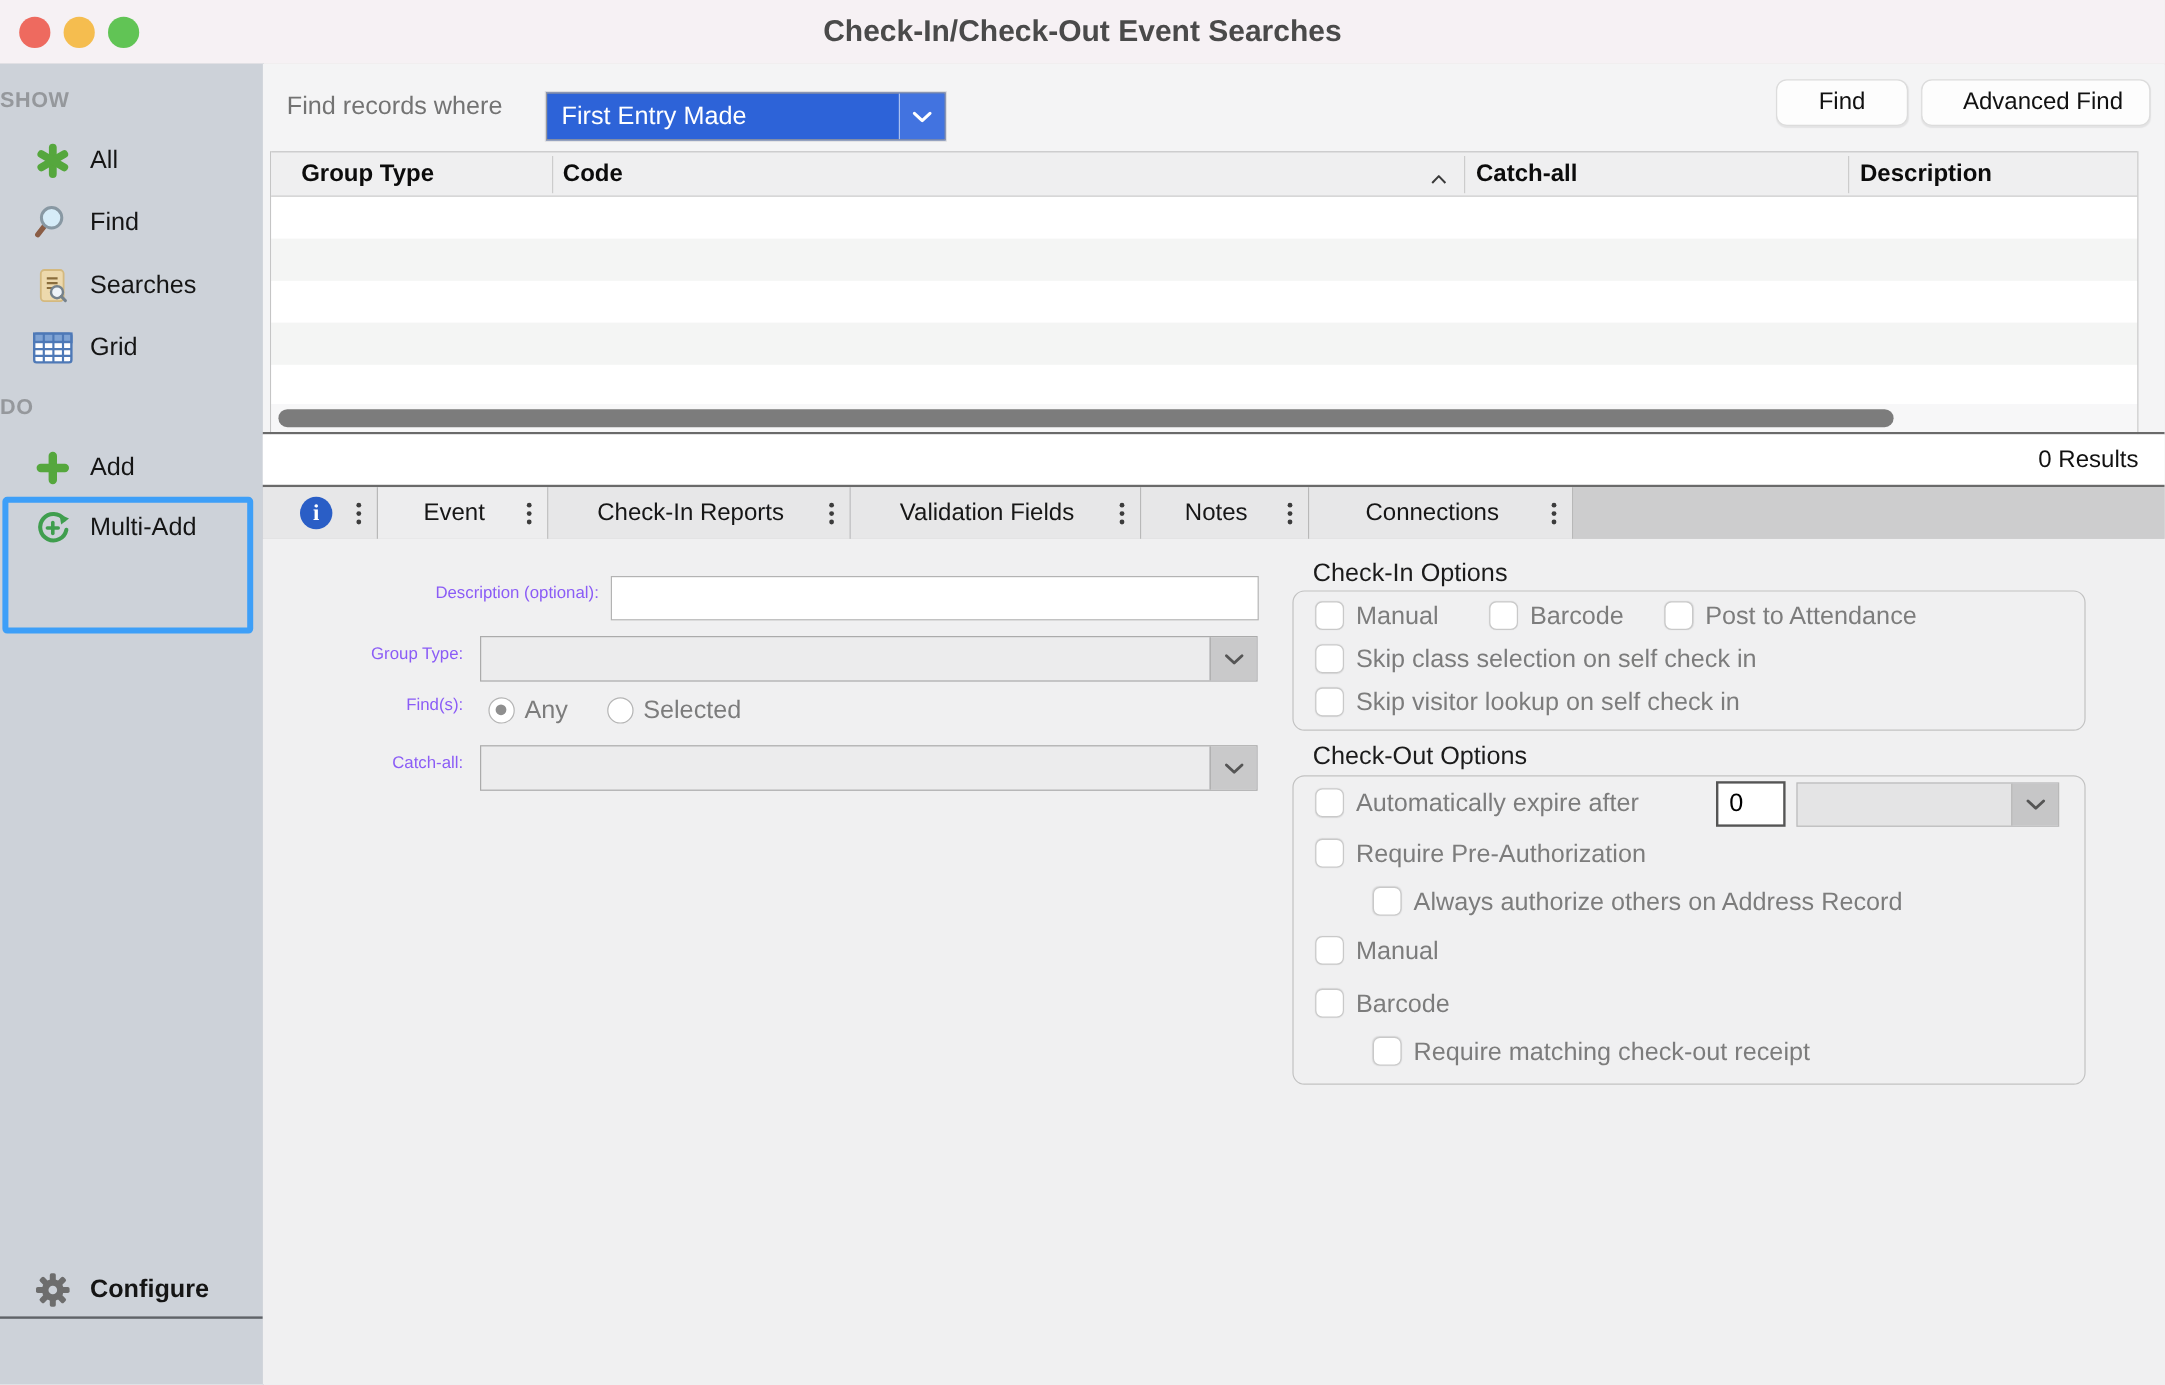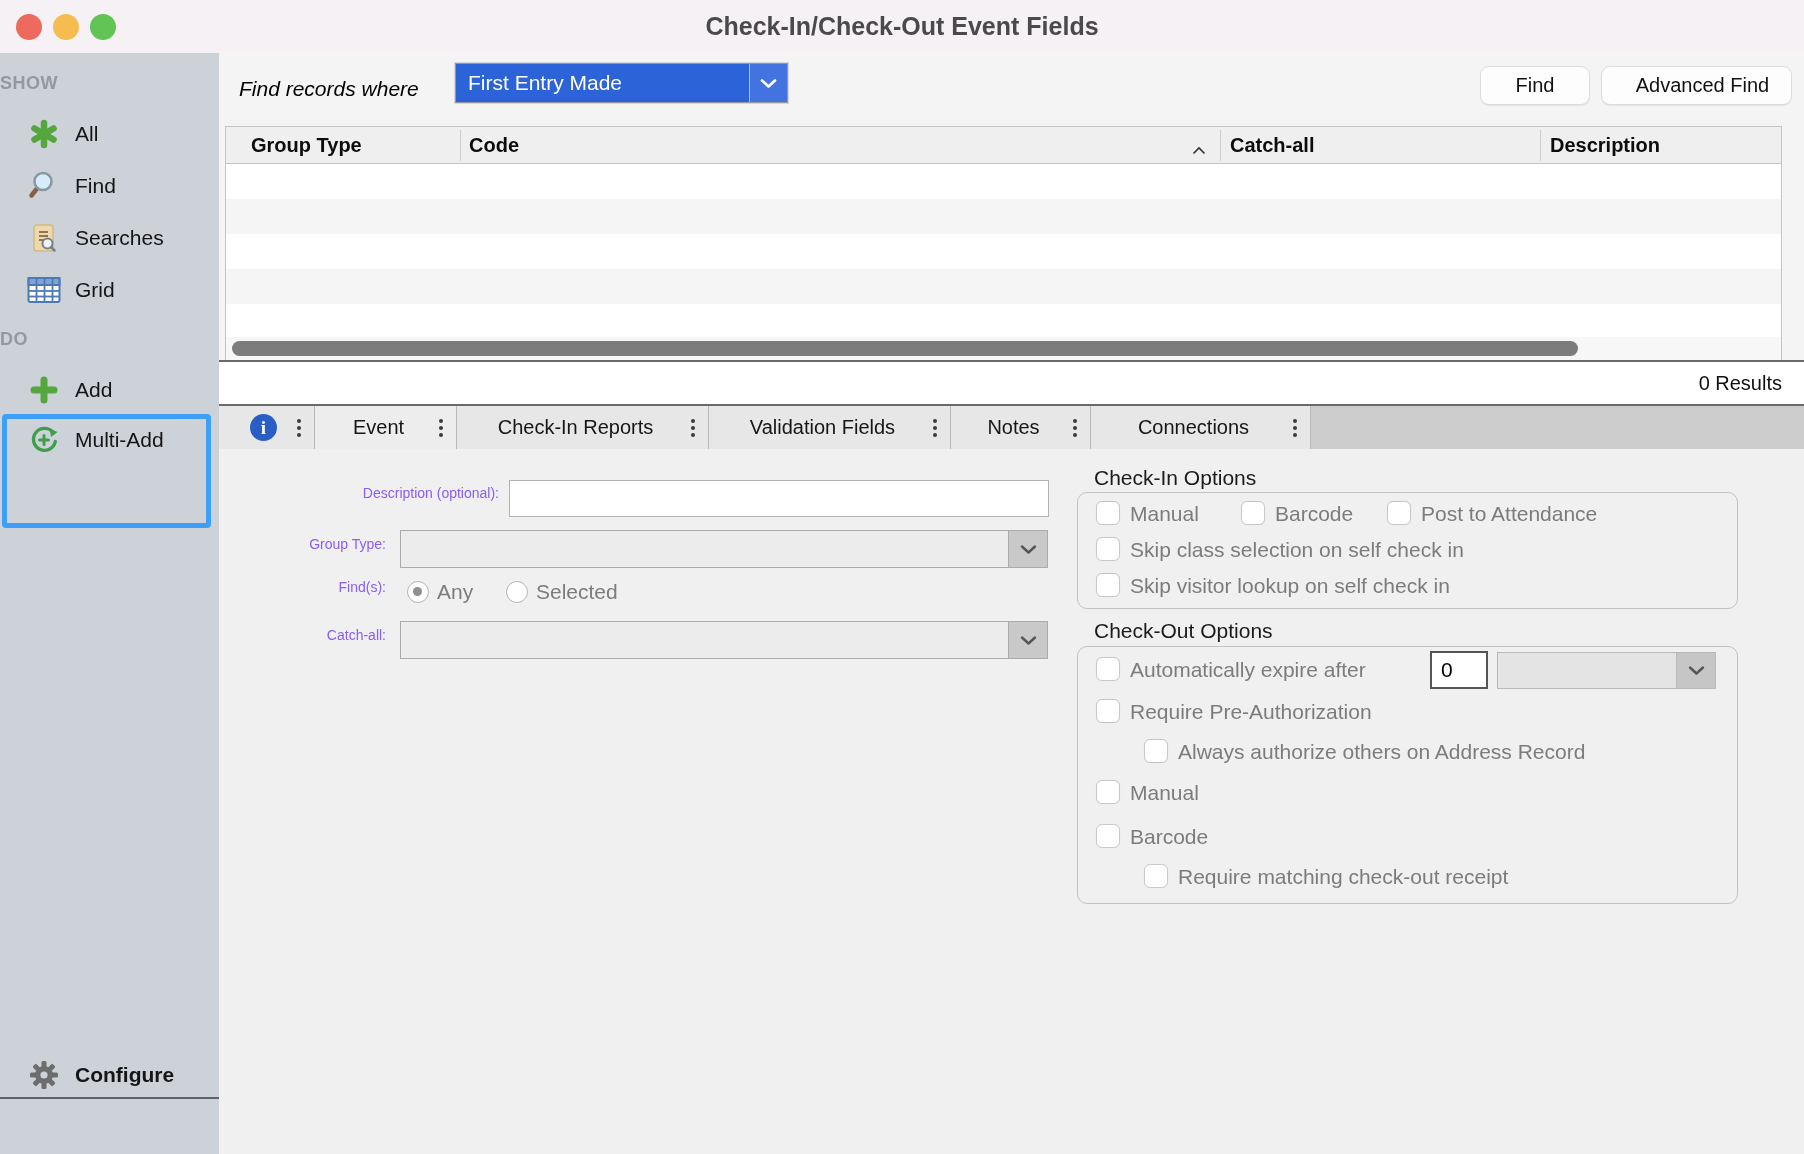--- a/index.html
+++ b/index.html
@@ -29,22 +29,22 @@
               font-size:21px;color:#151515;}
   .do-highlight{position:absolute;left:2px;top:361px;width:199px;height:104px;
                 border:5px solid #3d9ff8;border-radius:4px;}
   .side-sep{position:absolute;left:0;top:1044px;width:219px;height:2px;background:#5f6368;}
 
   
   .upperzone{position:absolute;left:219px;top:53px;width:1585px;height:351px;background:#f4f4f5;}
   .lowerzone{position:absolute;left:219px;top:449px;width:1585px;height:705px;background:#f0f0f1;}
 
   
-  .findlbl{position:absolute;left:239px;top:77px;font-size:21px;color:#000000;font-style:italic;}
-  .blue-select{position:absolute;left:455px;top:63px;width:331px;height:38px;background:#2d63d8;
+  .findlbl{position:absolute;left:239px;top:77px;font-size:21px;color:#737373;}
+  .blue-select{position:absolute;left:455px;top:77px;width:331px;height:38px;background:#2d63d8;
                border:1px solid #98989c;box-shadow:0 0 0 1px #d7d7db;cursor:pointer;}
   .blue-select .val{position:absolute;left:12px;top:0;height:38px;line-height:38px;
                     font-size:21px;color:#fff;}
   .blue-select .chev{position:absolute;right:0;top:0;width:37px;height:38px;background:#4273e0;
                      border-left:1px solid rgba(255,255,255,.55);display:flex;align-items:center;
                      justify-content:center;}
   .btn{position:absolute;height:39px;background:#fdfdfd;border:1px solid #dcdcdc;border-radius:9px;
        display:flex;align-items:center;justify-content:center;font-size:20px;color:#111;
        box-shadow:0 1px 1px rgba(0,0,0,.07);cursor:pointer;box-sizing:border-box;}
   .btn-find{left:1480px;top:66px;width:110px;}
@@ -104,21 +104,21 @@
 </style>
 </head>
 <body>
 
 <div class="app">
 
   <div class="titlebar">
     <div class="light red"></div>
     <div class="light yellow"></div>
     <div class="light green"></div>
-    <div class="wintitle">Check-In/Check-Out Event Fields</div>
+    <div class="wintitle">Check-In/Check-Out Event Searches</div>
   </div>
 
   <div class="sidebar">
     <div class="sideheader" style="top:20px;">SHOW</div>
 
     <div class="srow" style="top:61px;">
       <span class="sicon">
         <svg width="30" height="30" viewBox="0 0 30 30">
           <g stroke="#55a73d" stroke-width="6.5" stroke-linecap="round">
             <line x1="15" y1="4" x2="15" y2="26"></line>

